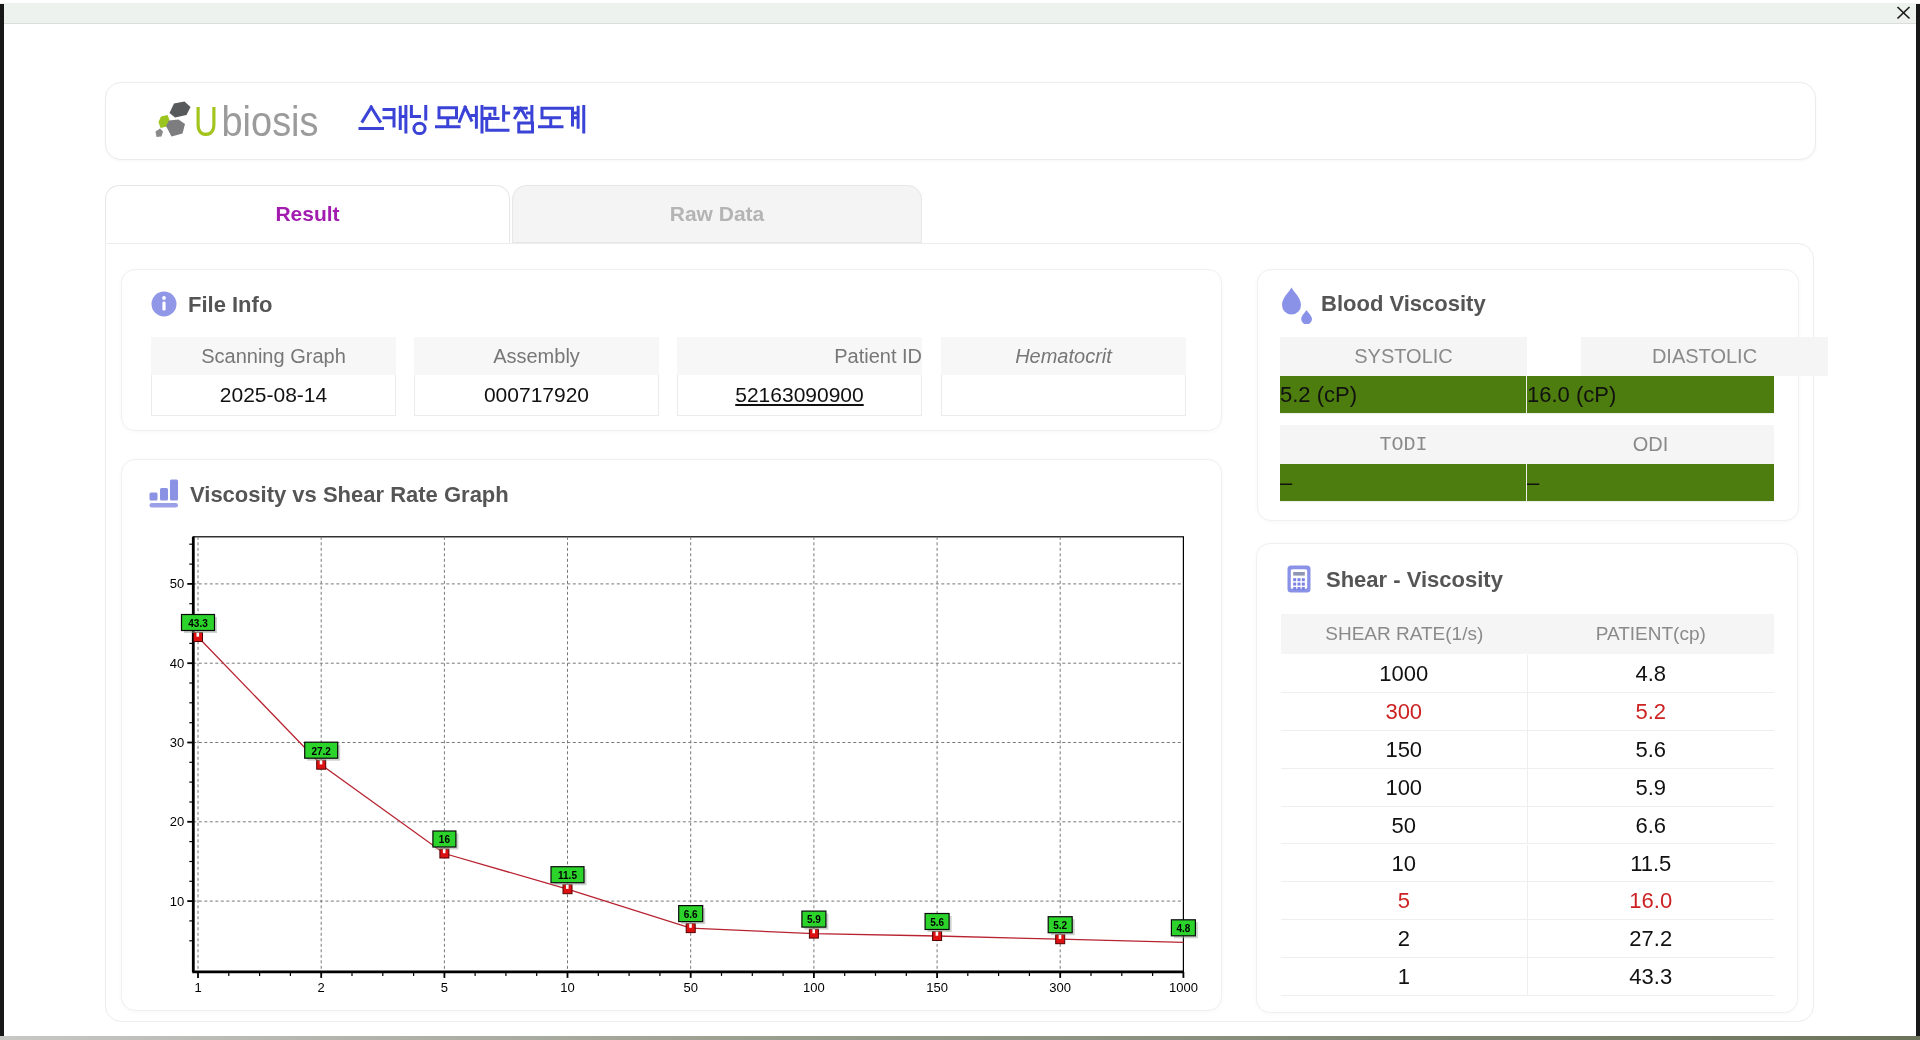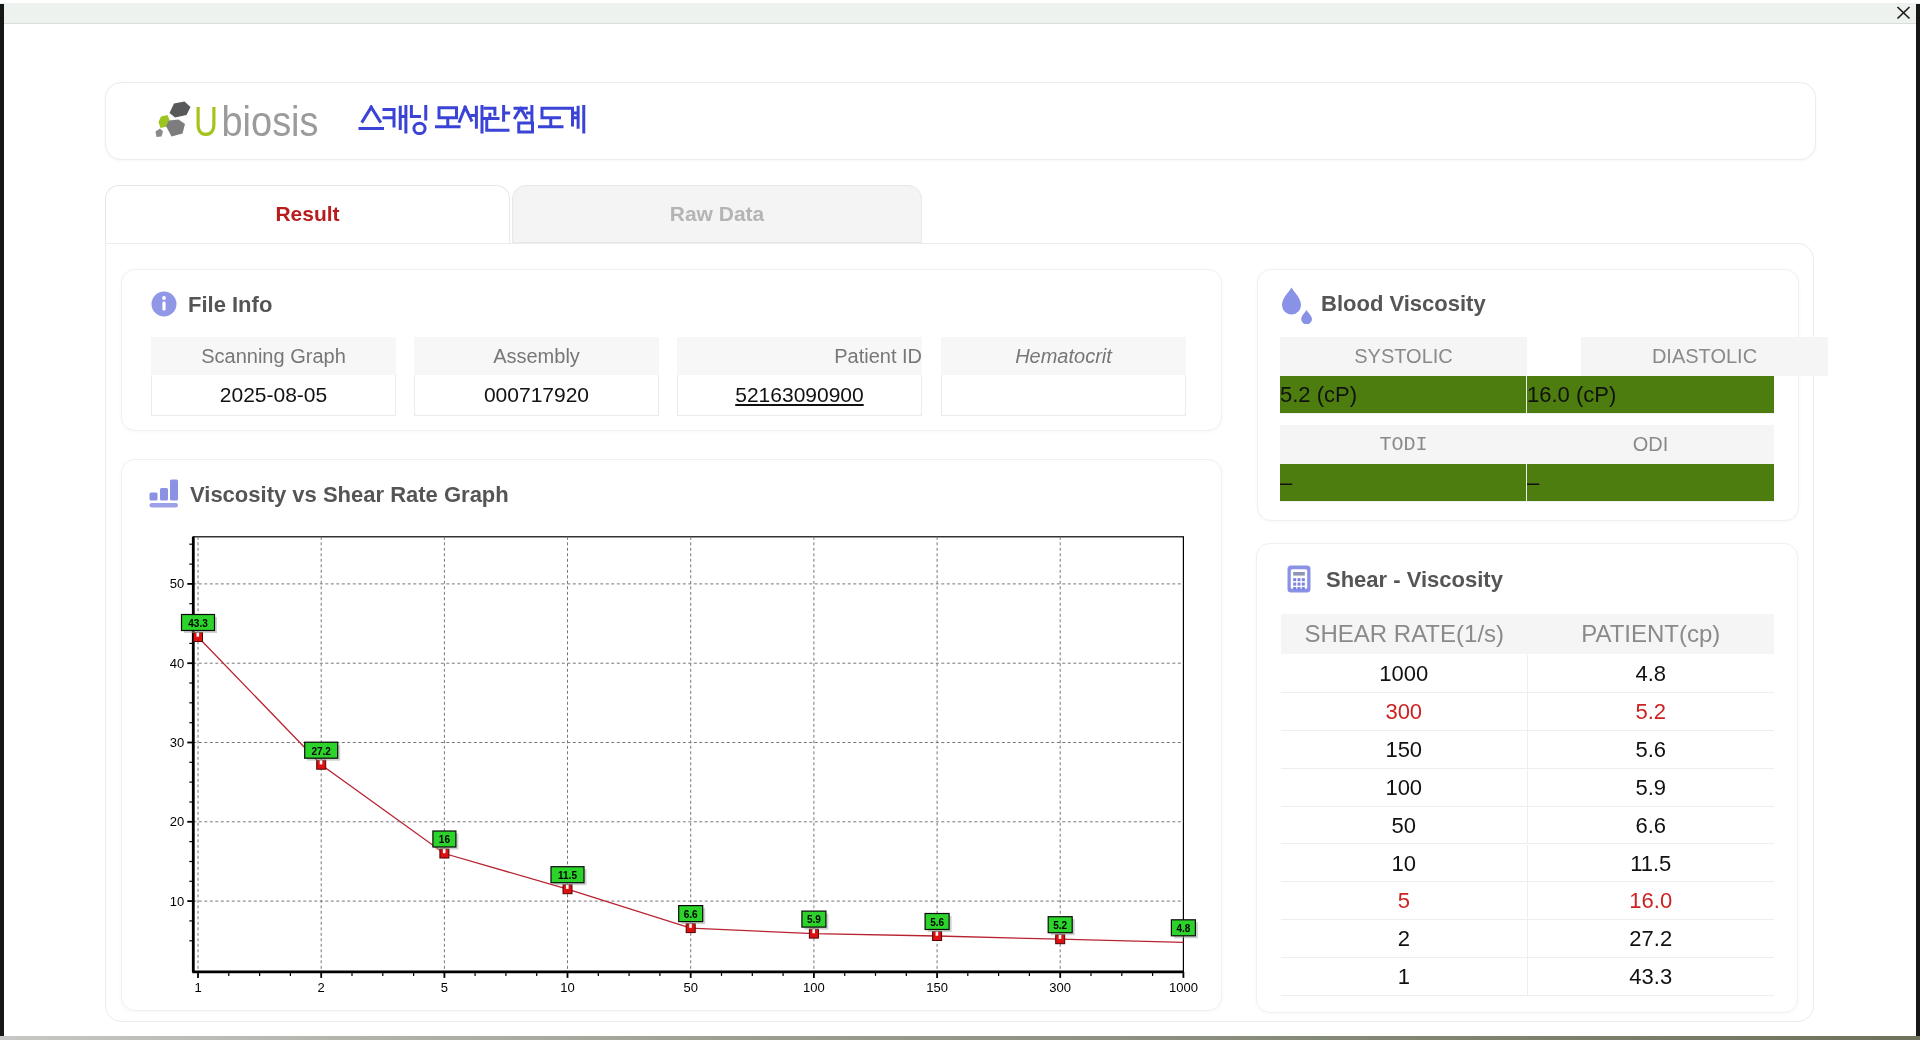--- a/index.html
+++ b/index.html
@@ -10,21 +10,21 @@
   #topbar { left:0; top:3px; width:1920px; height:21px; background:#eef2ee; border-bottom:1px solid #dadeda; }
   #lstrip { left:0; top:4px; width:4px; height:1032px; background:#171717; }
   #rstrip { left:1916px; top:4px; width:4px; height:1032px; background:#171717; }
   #bstrip { left:0; top:1036px; width:1920px; height:4px;
     background:linear-gradient(90deg,#c7c7c5 0%,#9a9e8e 40%,#8b9080 60%,#6d735a 100%); }
   
   #hdr { left:105px; top:82px; width:1711px; height:78px; background:#fff;
     border:1px solid #ececec; border-radius:16px; box-shadow:0 1px 3px rgba(0,0,0,.04); }
   
   .tab { top:185px; height:58px; font-size:21px; font-weight:bold; text-align:center; line-height:56px; }
-  #tab1 { left:105px; width:405px; background:#fff; color:#b91c1c;
+  #tab1 { left:105px; width:405px; background:#fff; color:#a21caf;
     border:1px solid #e7e7e7; border-bottom:none; border-radius:14px 14px 0 0; z-index:3;}
   #tab2 { left:512px; width:410px; background:#f4f4f4; color:#b4b4b4;
     border:1px solid #e7e7e7; border-radius:14px 14px 0 0; z-index:2;}
   
   #main { left:105px; top:243px; width:1709px; height:779px; background:#fff;
     border:1px solid #ececec; border-radius:0 16px 16px 16px; z-index:1;}
   .card { position:absolute; background:#fff; border:1px solid #f0f0f0; border-radius:14px;
     box-shadow:0 1px 4px rgba(0,0,0,.03); z-index:5; }
   #fileinfo { left:121px; top:269px; width:1101px; height:162px; }
   #graphcard { left:121px; top:459px; width:1101px; height:552px; }
@@ -36,21 +36,21 @@
     color:#777; font-size:20px; text-align:center; line-height:38px; }
   .fiv { position:absolute; z-index:6; top:375px; width:245px; height:41px; background:#fff;
     border:1px solid #ebebeb; border-top:none; color:#111; font-size:21px; text-align:center; line-height:40px; }
   
   .bvh { position:absolute; z-index:6; width:247px; height:39px; background:#f5f5f5;
     color:#8a8a8a; font-size:20px; text-align:center; line-height:39px; }
   .bvv { position:absolute; z-index:6; width:247px; height:38px; background:#4d7c0f;
     color:#111; font-size:22px; text-align:left; line-height:37px; border-bottom:1px solid #eee; }
   
   .shh { position:absolute; z-index:6; top:614px; width:246.5px; height:40px; background:#f5f5f5;
-    color:#8a8a8a; font-size:24px; text-align:center; line-height:40px; }
+    color:#8a8a8a; font-size:19px; text-align:center; line-height:40px; }
   .shr { position:absolute; z-index:6; width:246.5px; height:37.9px; color:#111; font-size:22px;
     text-align:center; line-height:37.5px; border-bottom:1px solid #eee; background:#fff; }
   .red { color:#c22; }
 </style>
 </head>
 <body>
 <div class="abs" id="topbar"></div>
 <svg class="abs" style="left:1896px;top:6px;" width="16" height="14" viewBox="0 0 16 14">
   <line x1="1.5" y1="1" x2="13.5" y2="12.5" stroke="#1d1d1d" stroke-width="1.7"></line>
   <line x1="13.5" y1="1" x2="1.5" y2="12.5" stroke="#1d1d1d" stroke-width="1.7"></line>
@@ -67,21 +67,21 @@
 <div class="card" id="fileinfo"></div>
 <div class="card" id="graphcard"></div>
 <div class="card" id="bloodcard"></div>
 <div class="card" id="shearcard"></div>
 
 <div class="cardtitle" style="left:188px; top:292px;">File Info</div>
 <div class="fih" style="left:151px;">Scanning Graph</div>
 <div class="fih" style="left:414px;">Assembly</div>
 <div class="fih" style="left:677px;text-align:right;">Patient ID</div>
 <div class="fih" style="left:941px;font-style:italic;">Hematocrit</div>
-<div class="fiv" style="left:151px;">2025-08-05</div>
+<div class="fiv" style="left:151px;">2025-08-14</div>
 <div class="fiv" style="left:414px;">000717920</div>
 <div class="fiv" style="left:677px;text-decoration:underline;">52163090900</div>
 <div class="fiv" style="left:941px;"></div>
 
 <div class="cardtitle" style="left:190px; top:482px;">Viscosity vs Shear Rate Graph</div>
 
 <div class="cardtitle" style="left:1321px; top:291px;">Blood Viscosity</div>
 <div class="bvh" style="left:1280px; top:337px;">SYSTOLIC</div>
 <div class="bvh" style="left:1581px; top:337px;">DIASTOLIC</div>
 <div class="bvv" style="left:1280px; top:376px; border-right:1px solid #eee;">5.2 (cP)</div>

